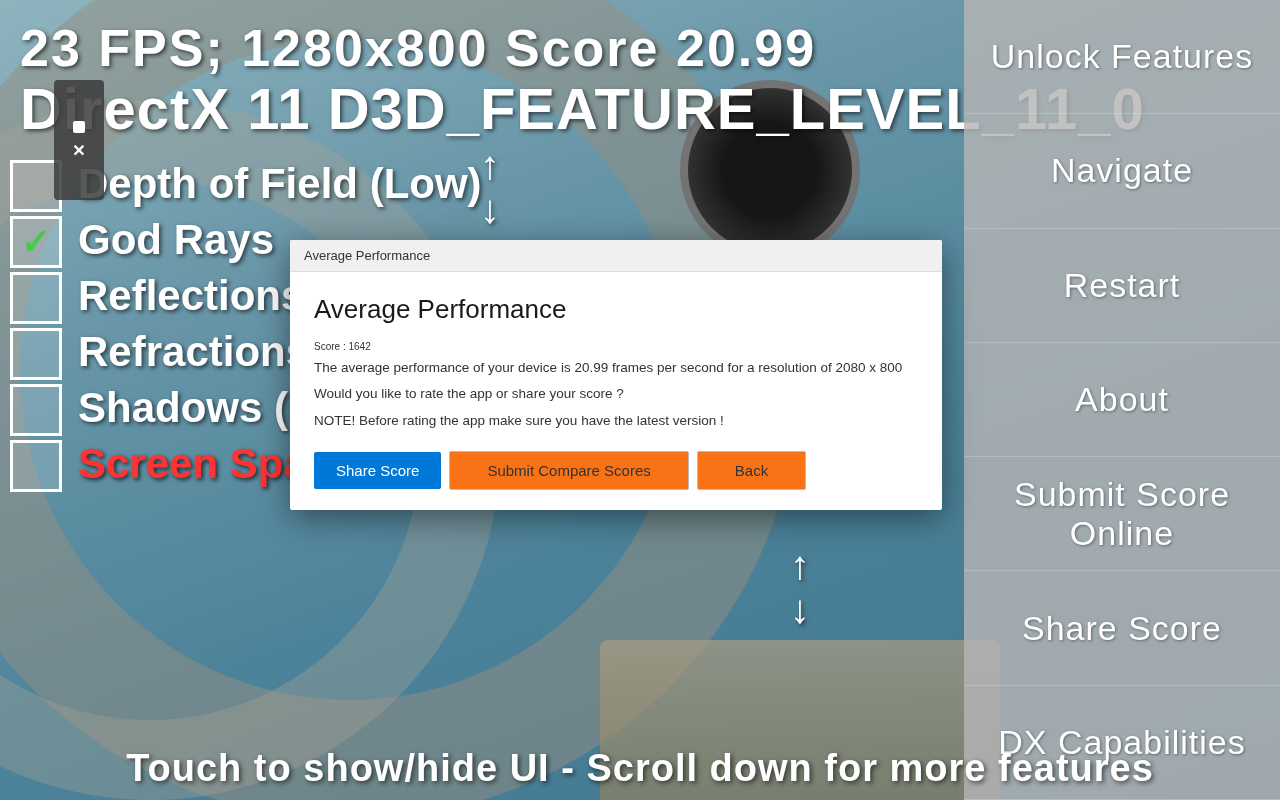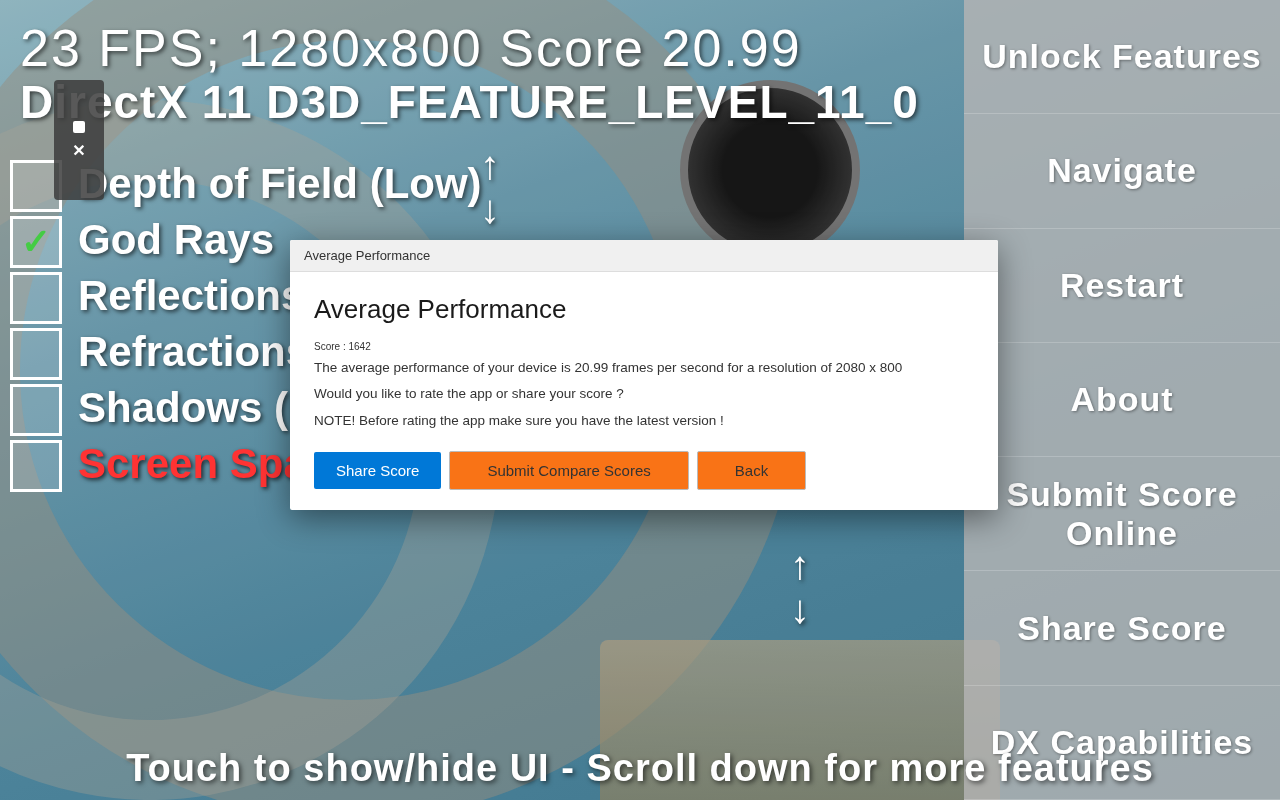--- a/index.html
+++ b/index.html
@@ -83,28 +83,28 @@
       position: absolute;
       top: 20px;
       left: 20px;
       z-index: 10;
       color: white;
       text-shadow: 1px 1px 3px rgba(0,0,0,0.5);
     }
 
     .fps-score {
       font-size: 52px;
-      font-weight: 400;
+      font-weight: 700;
       letter-spacing: 2px;
       line-height: 1.1;
       text-shadow: 2px 2px 4px rgba(0,0,0,0.6);
     }
 
     .dx-info {
-      font-size: 46px;
+      font-size: 58px;
       font-weight: 700;
       letter-spacing: 1px;
       line-height: 1.1;
       text-shadow: 2px 2px 4px rgba(0,0,0,0.6);
     }
 
     
     .features-list {
       position: absolute;
       top: 160px;
@@ -197,21 +197,21 @@
       flex-direction: column;
       gap: 0;
     }
 
     .sidebar-btn {
       flex: 1;
       background: rgba(180,180,180,0.82);
       border: none;
       color: white;
       font-size: 34px;
-      font-weight: 700;
+      font-weight: 400;
       letter-spacing: 1px;
       cursor: pointer;
       text-shadow: 1px 1px 3px rgba(0,0,0,0.4);
       display: flex;
       align-items: center;
       justify-content: center;
       transition: background 0.15s;
       border-bottom: 1px solid rgba(255,255,255,0.2);
     }
 
@@ -258,21 +258,21 @@
       color: white;
       font-size: 16px;
       font-weight: 700;
     }
 
     
     .dialog {
       position: absolute;
       top: 240px;
       left: 290px;
-      width: 708px;
+      width: 652px;
       background: white;
       border-radius: 2px;
       box-shadow: 0 8px 32px rgba(0,0,0,0.45);
       z-index: 100;
       overflow: hidden;
     }
 
     .dialog-titlebar {
       background: #f0f0f0;
       padding: 8px 14px;

